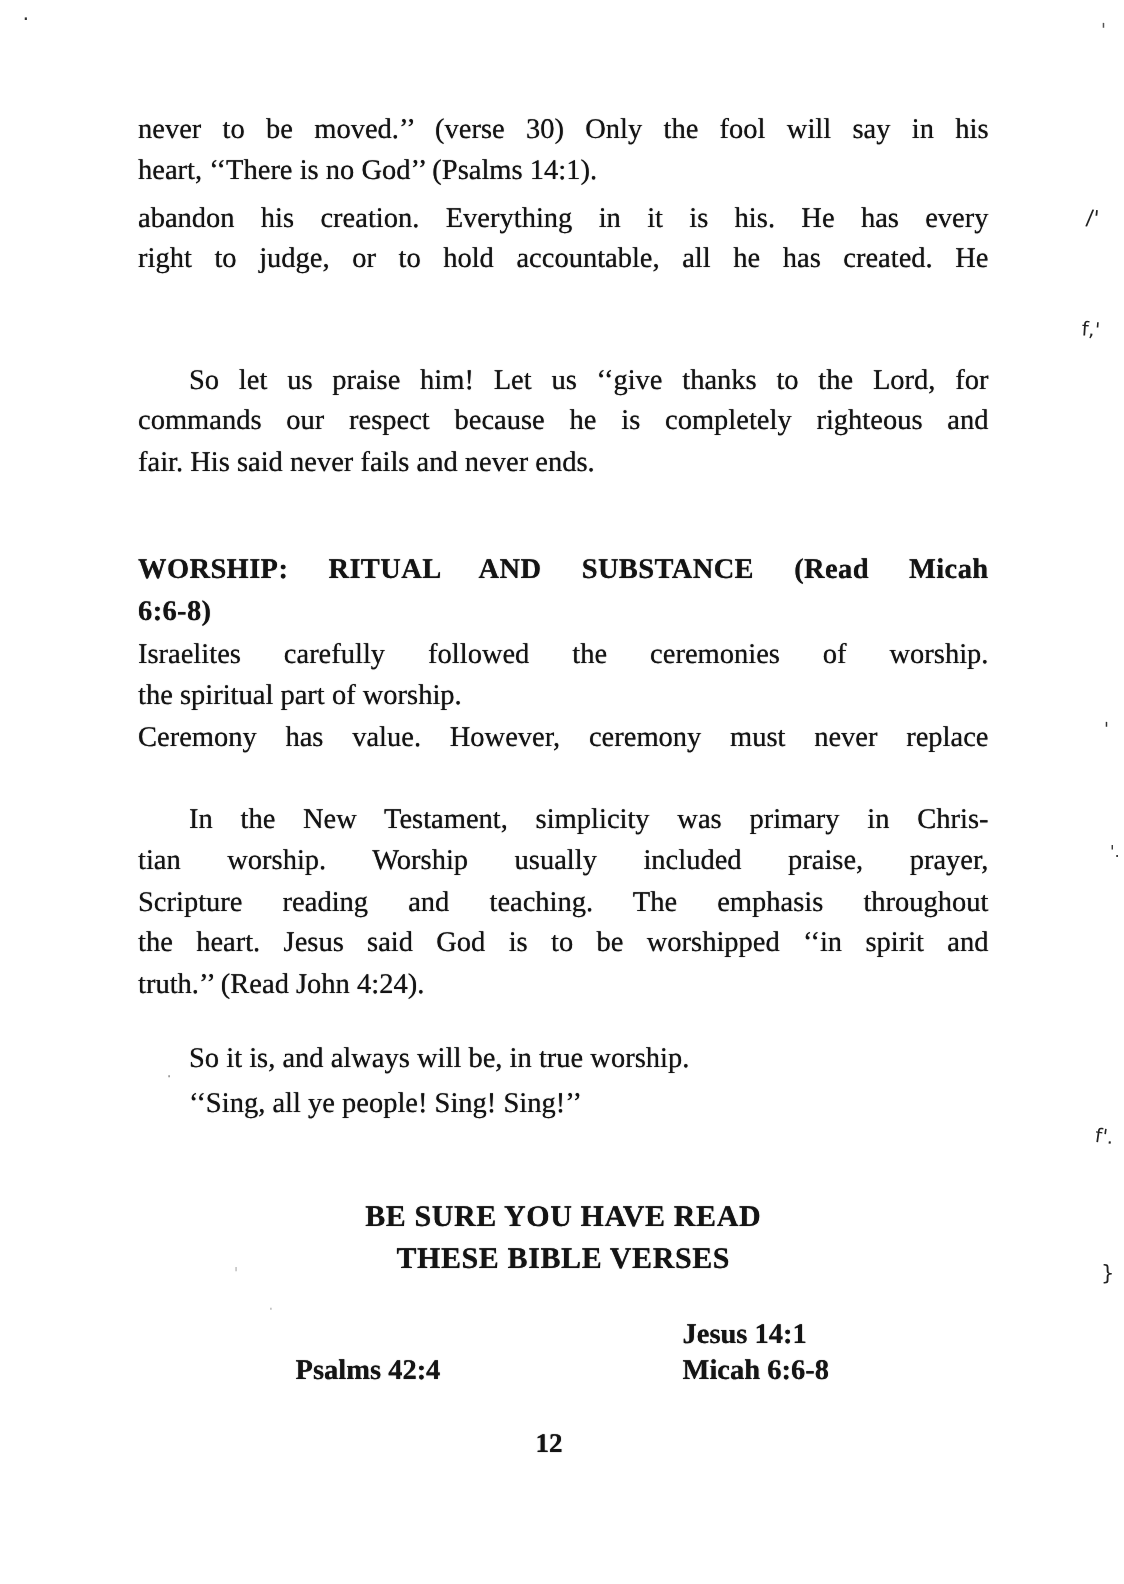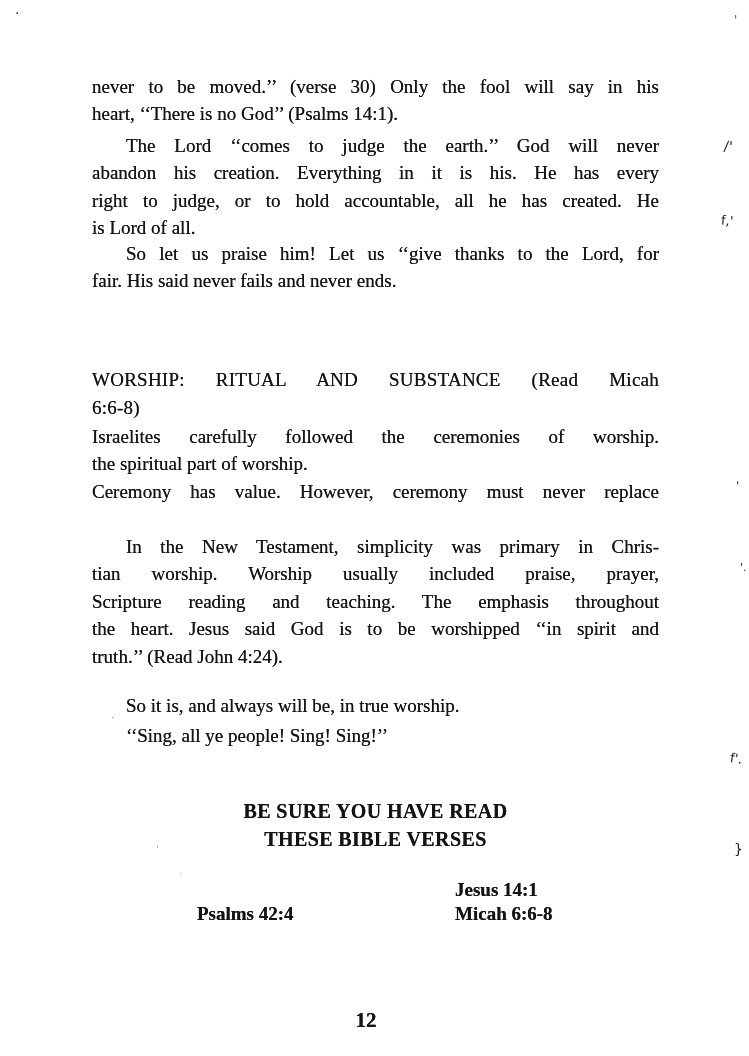--- a/index.html
+++ b/index.html
@@ -10,59 +10,58 @@
   }
   .sheet { position:absolute; inset:0; background:#ffffff; }
   .para {
     position:absolute; left:92px; width:567px;
     font-size:19px; line-height:27.4px;
     text-shadow:0 0 0.55px rgba(10,10,10,0.85);
   }
   .ln { text-align:justify; text-align-last:justify; -moz-text-align-last:justify; }
   .ln.last { text-align:center; text-align-last:left; -moz-text-align-last:left; }
   .ln.ind { text-indent:34px; }
-  .head { font-weight:normal; letter-spacing:0.25px; line-height:28px; }
+  .head { font-weight:bold; letter-spacing:0.25px; line-height:28px; }
   .readbox {
     position:absolute; left:92px; width:567px; top:797px;
     text-align:center; font-weight:bold; font-size:20px; line-height:28px;
     letter-spacing:0.4px; text-shadow:0 0 0.55px rgba(10,10,10,0.85);
   }
   .verse {
     position:absolute; font-size:19px; line-height:24px; font-weight:bold;
     white-space:nowrap; text-shadow:0 0 0.55px rgba(10,10,10,0.85);
   }
   .pagenum {
-    position:absolute; left:92px; width:548px; top:1008px;
-    text-align:center; font-size:21px; font-weight:bold;
+    position:absolute; left:92px; width:548px; top:952px;
+    text-align:center; font-size:18px; font-weight:bold;
     text-shadow:0 0 0.6px rgba(10,10,10,0.9);
   }
   .mark {
     position:absolute; color:#222; font-family:"DejaVu Sans", sans-serif;
     line-height:1; user-select:none;
   }
 </style>
 </head>
 <body>
 
 <div class="sheet">
 
   <div class="para" style="top:73px">
     <div class="ln j">never to be moved.’’ (verse 30) Only the fool will say in his</div>
     <div class="ln last">heart, ‘‘There is no God’’ (Psalms 14:1).</div>
   </div>
 
   <div class="para" style="top:132px">
-    <div class="ln j ind">The Lord ‘‘comes to judge the earth.’’ God will never</div>
     <div class="ln j">abandon his creation. Everything in it is his. He has every</div>
     <div class="ln j">right to judge, or to hold accountable, all he has created. He</div>
-    <div class="ln last">is Lord of all.</div>
   </div>
 
   <div class="para" style="top:240px">
     <div class="ln j ind">So let us praise him! Let us ‘‘give thanks to the Lord, for</div>
+    <div class="ln j">commands our respect because he is completely righteous and</div>
     <div class="ln last">fair. His said never fails and never ends.</div>
   </div>
 
   <div class="para head" style="top:366px">
     <div class="ln j">WORSHIP: RITUAL AND SUBSTANCE (Read Micah</div>
     <div class="ln last">6:6-8)</div>
   </div>
 
   <div class="para" style="top:423px">
     <div class="ln j">Israelites carefully followed the ceremonies of worship.</div>

